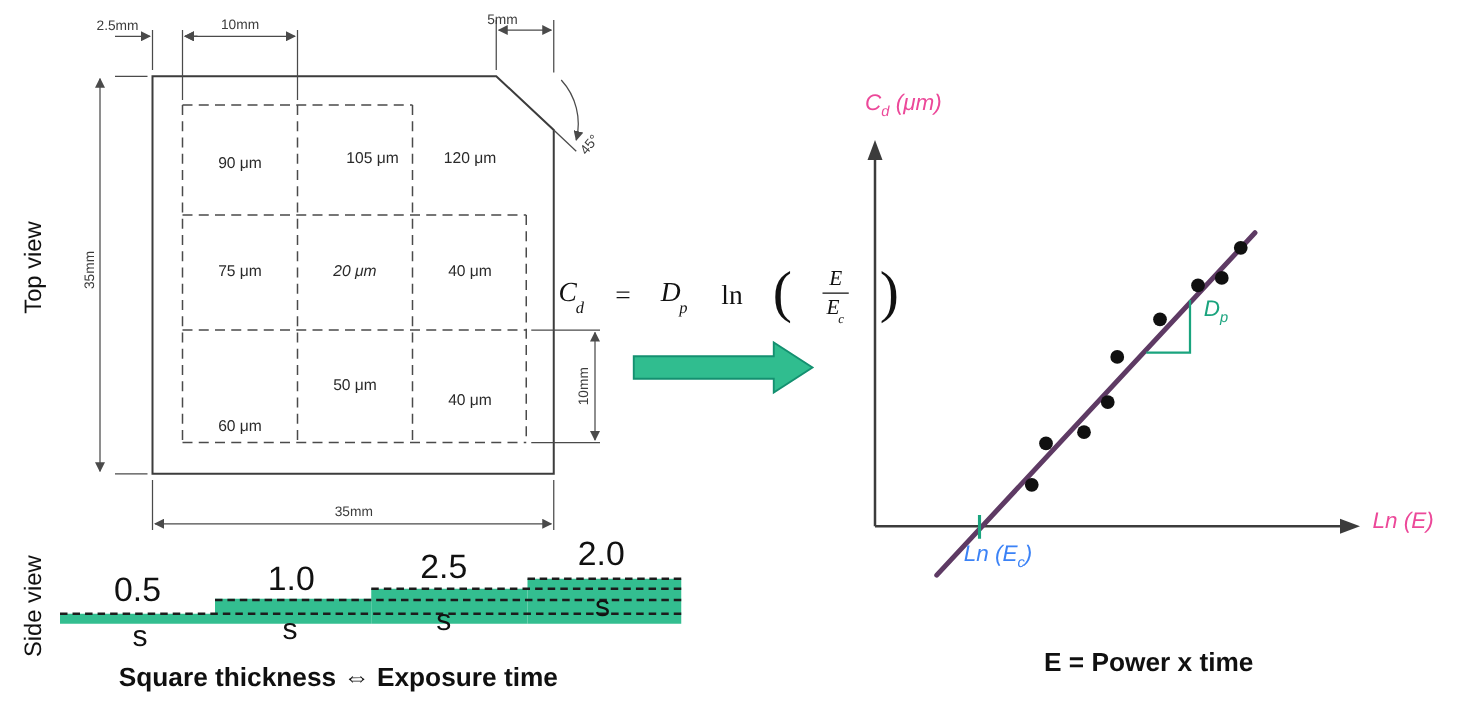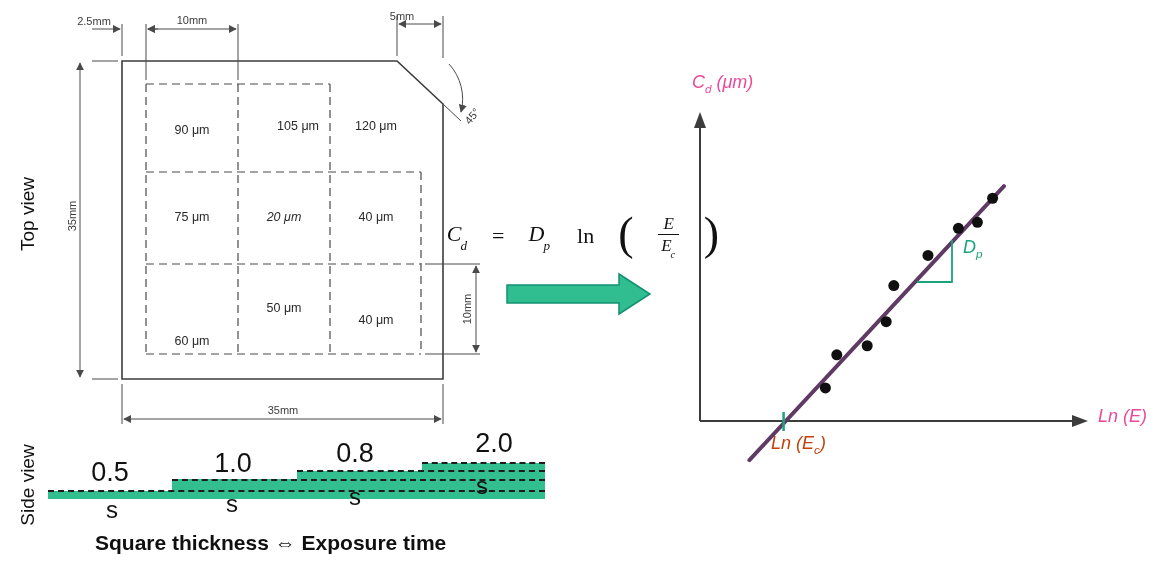--- a/index.html
+++ b/index.html
@@ -109,22 +109,22 @@
   <div class="step" style="left:297px;top:471px;width:125px;height:28px;"></div>
   <div class="step" style="left:422px;top:463px;width:123px;height:36px;"></div>
 
   <div class="dashline" style="left:48px;top:490px;width:497px;"></div>
   <div class="dashline" style="left:172px;top:479px;width:373px;"></div>
   <div class="dashline" style="left:297px;top:470px;width:248px;"></div>
   <div class="dashline" style="left:422px;top:462px;width:123px;"></div>
 
   <div class="steptime" style="left:80px;top:457px;">0.5</div>
   <div class="steptime" style="left:203px;top:448px;">1.0</div>
-  <div class="steptime" style="left:325px;top:438px;">0.8</div>
-  <div class="steptime" style="left:464px;top:428px;text-align:center;">2.0</div>
+  <div class="steptime" style="left:325px;top:438px;">2.5</div>
+  <div class="steptime" style="left:451px;top:428px;text-align:center;">2.0</div>
 
   <div class="stepunit" style="left:97px;top:498px;">s</div>
   <div class="stepunit" style="left:217px;top:492px;">s</div>
   <div class="stepunit" style="left:340px;top:485px;">s</div>
   <div class="stepunit" style="left:467px;top:474px;">s</div>
 
   <div class="abs caption" style="left:95px;top:531px;width:350px;">Square thickness ⇔ Exposure time</div>
 
   <div class="abs formula" style="left:498px;top:205px;width:170px;height:62px;gap:24px;">
     <span><span class="f-it">C</span><sub>d</sub></span>
@@ -170,17 +170,18 @@
       </g>
   </svg>
 
   <div class="abs axislbl" style="left:692px;top:72px;">
     <span>C</span><sub>d</sub><span> (μm)</span>
   </div>
   <div class="abs axislbl" style="left:1098px;top:406px;">Ln (E)</div>
   <div class="abs greenlbl" style="left: 963px; top: 237px; color: rgb(26, 164, 126);">
     <span>D</span><sub>p</sub>
   </div>
-  <div class="abs greenlbl" style="left: 771px; top: 433px; color: #c2410c;">
+  <div class="abs greenlbl" style="left: 771px; top: 433px; color: #3b82f6;">
     <span>Ln (E</span><sub>c</sub><span>)</span>
   </div>
+  <div class="abs caption" style="left:769px;top:519px;width:300px;">E = Power x time</div>
 
 </div>
 
 </body></html>

